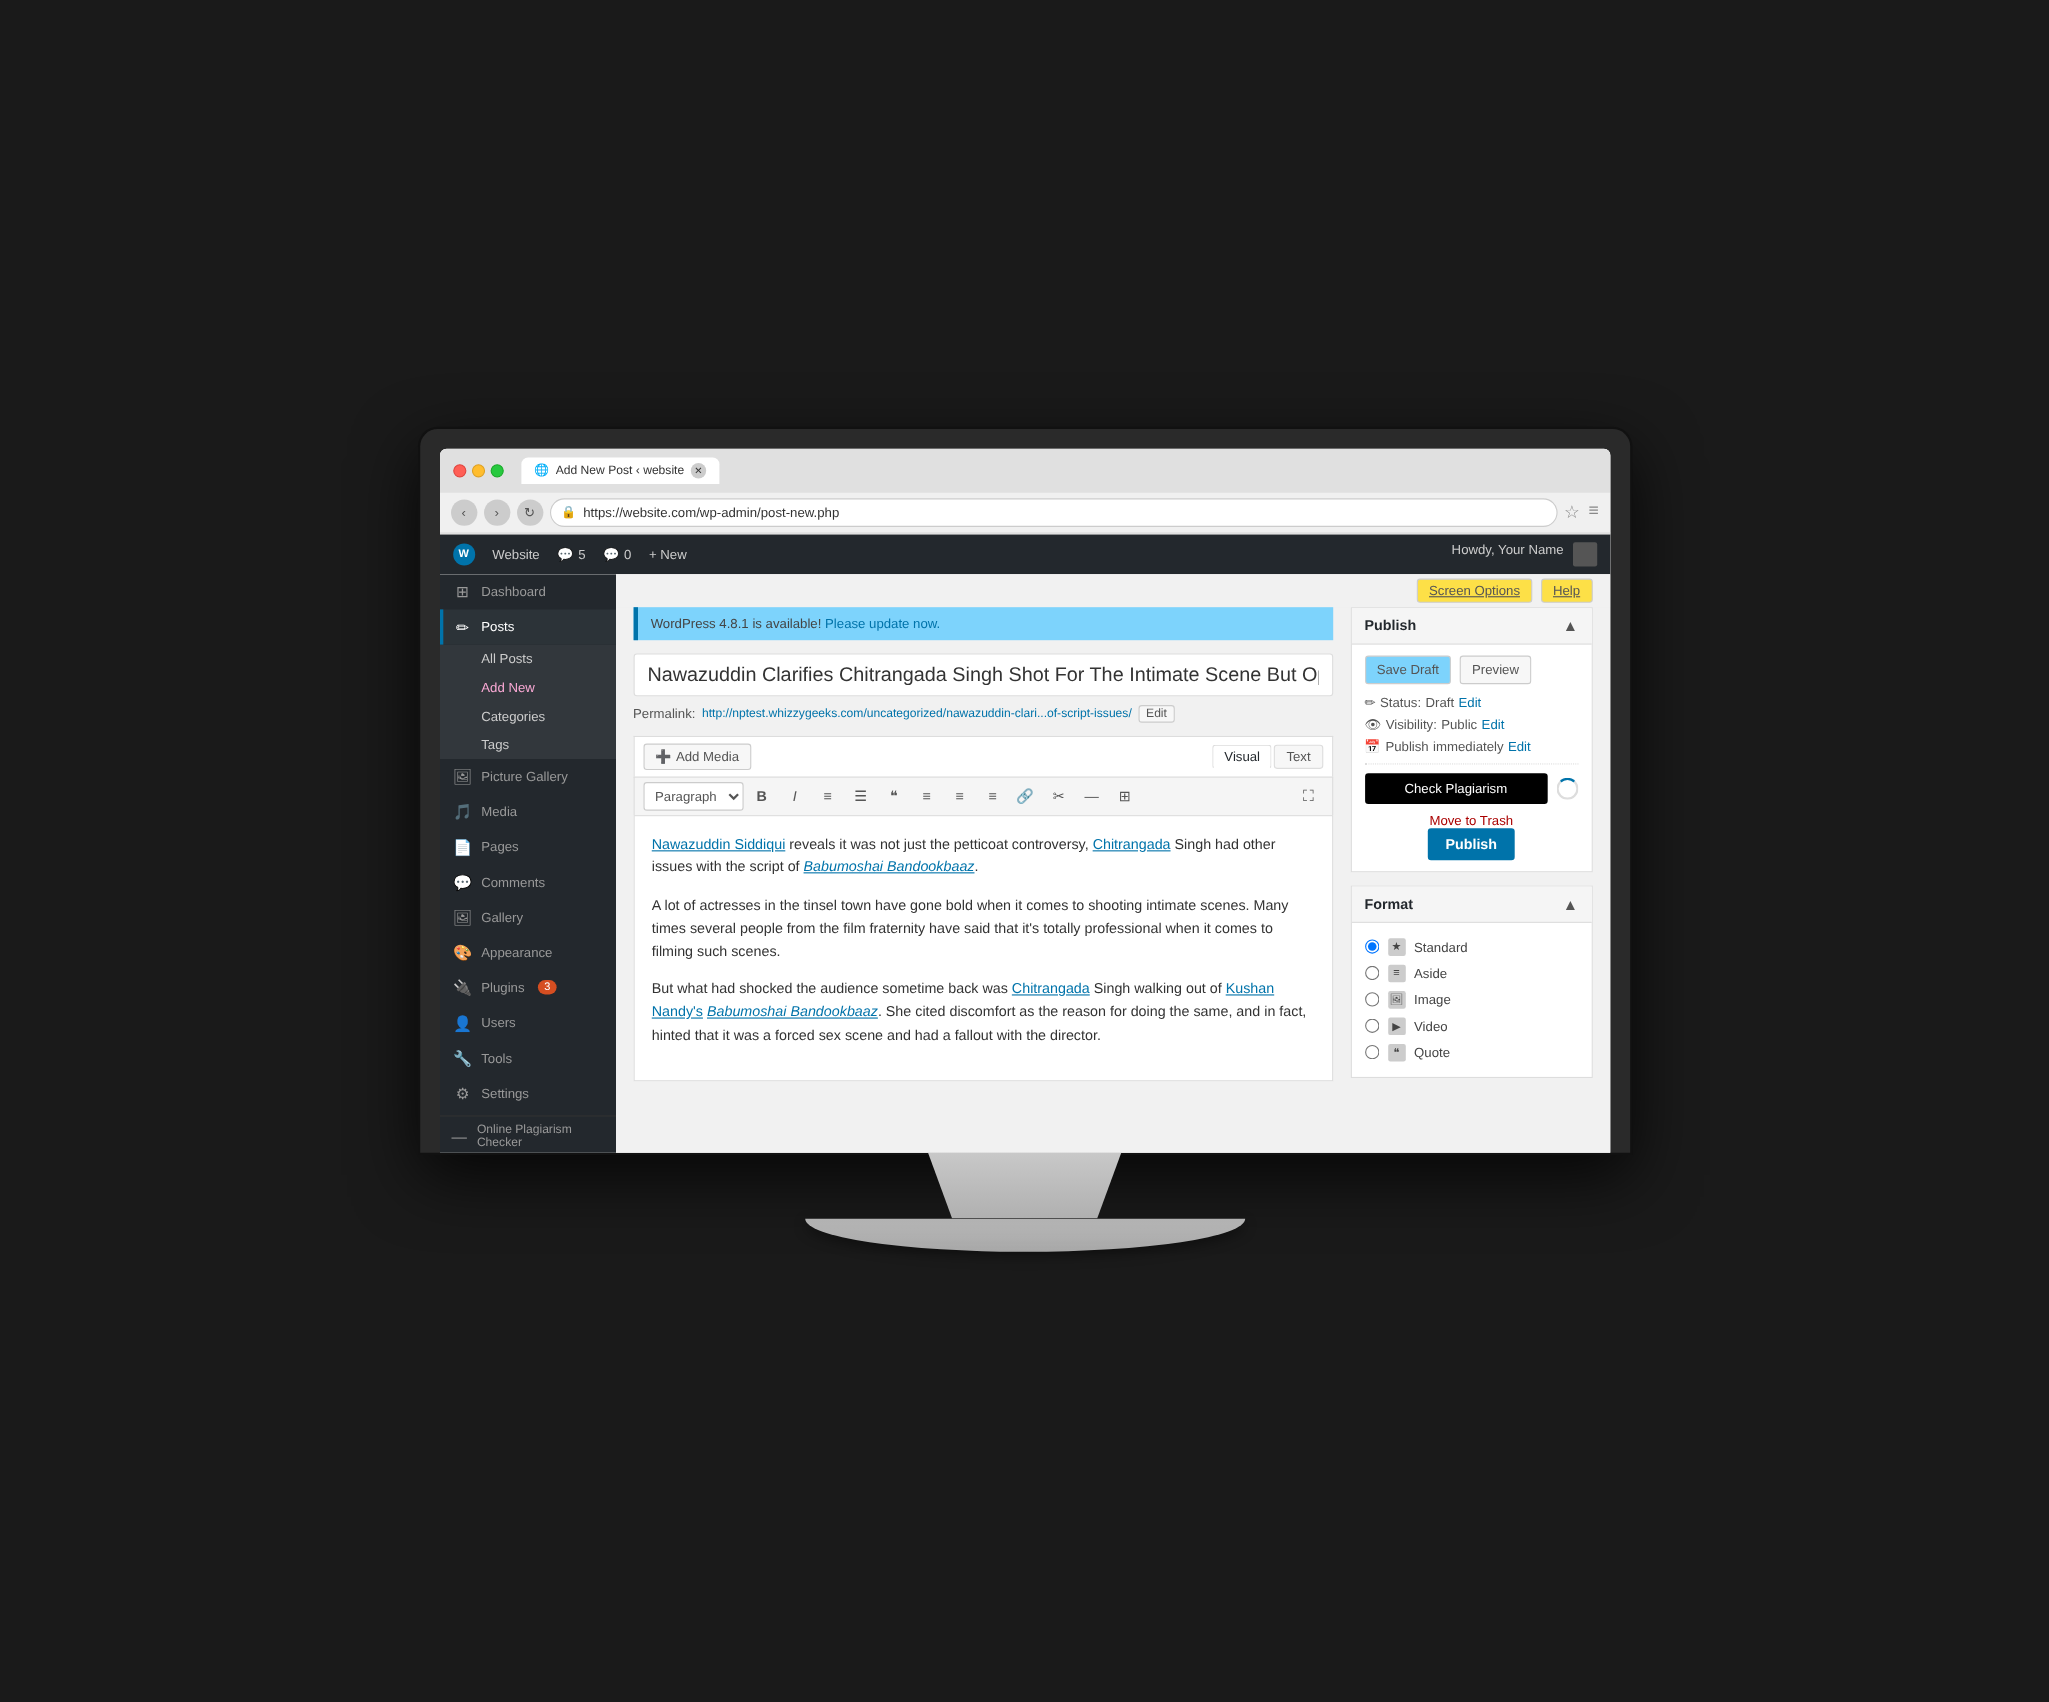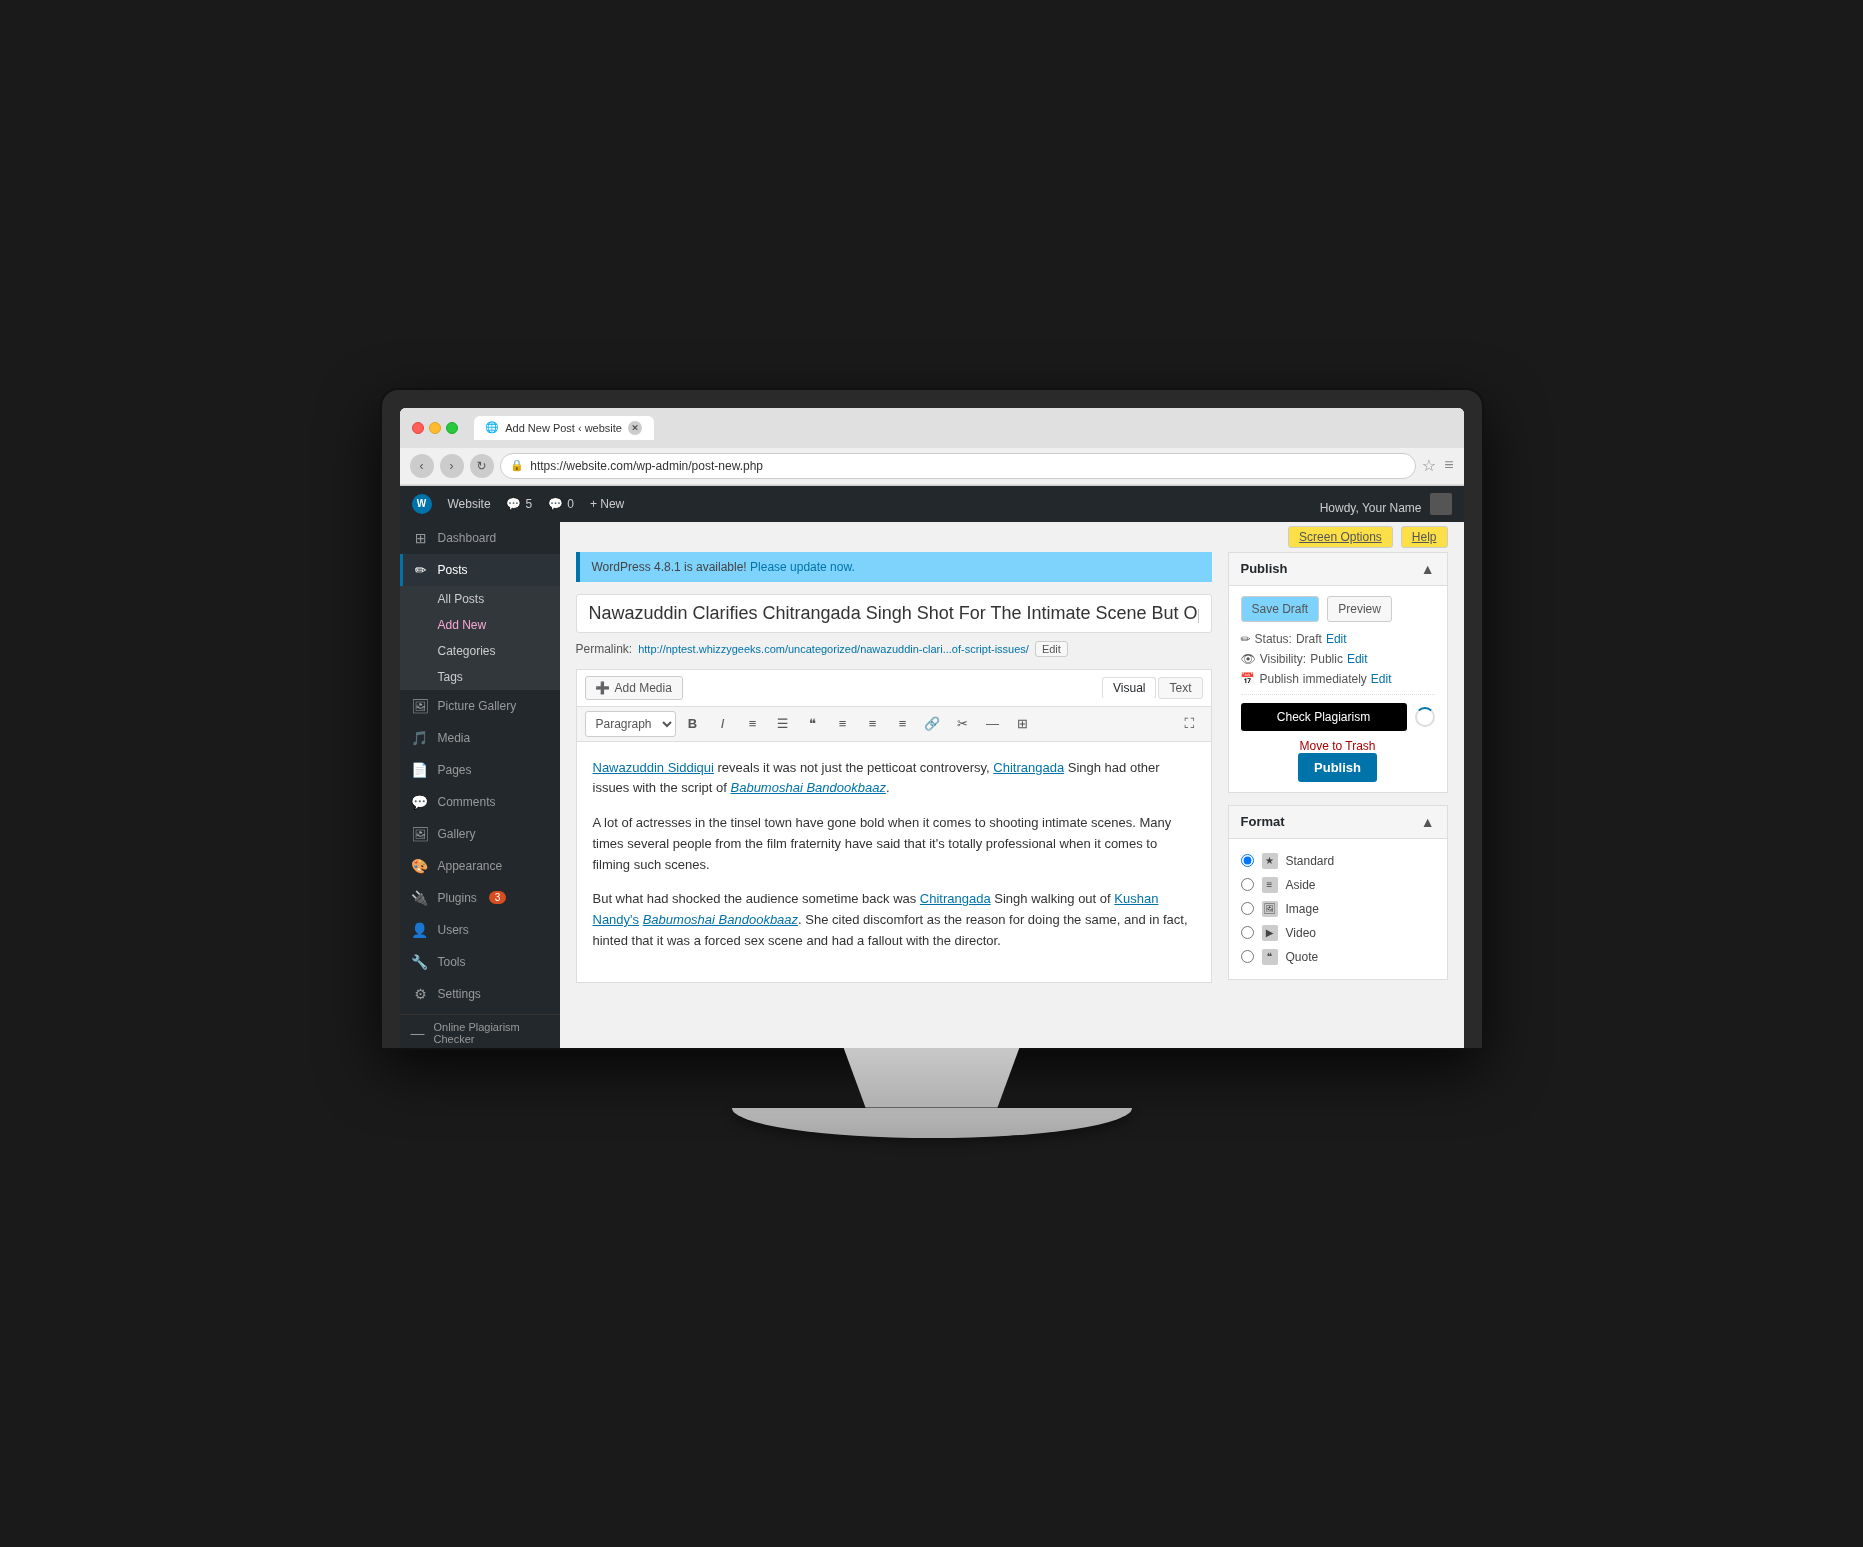--- a/index.html
+++ b/index.html
@@ -192,21 +192,21 @@
       font-size: 10px;
       font-weight: bold;
     }
 
     .admin-bar-site { color: #ccc; font-size: 12px; cursor: pointer; }
     .admin-bar-item { color: #ccc; font-size: 12px; cursor: pointer; display: flex; align-items: center; gap: 4px; }
 
     .admin-bar-howdy {
       margin-left: auto;
       display: flex;
-      align-items: flex-end;
+      align-items: flex-start;
       gap: 8px;
       color: #ccc;
       font-size: 12px;
     }
 
     .admin-avatar {
       width: 22px;
       height: 22px;
       background: #555;
       border-radius: 2px;

